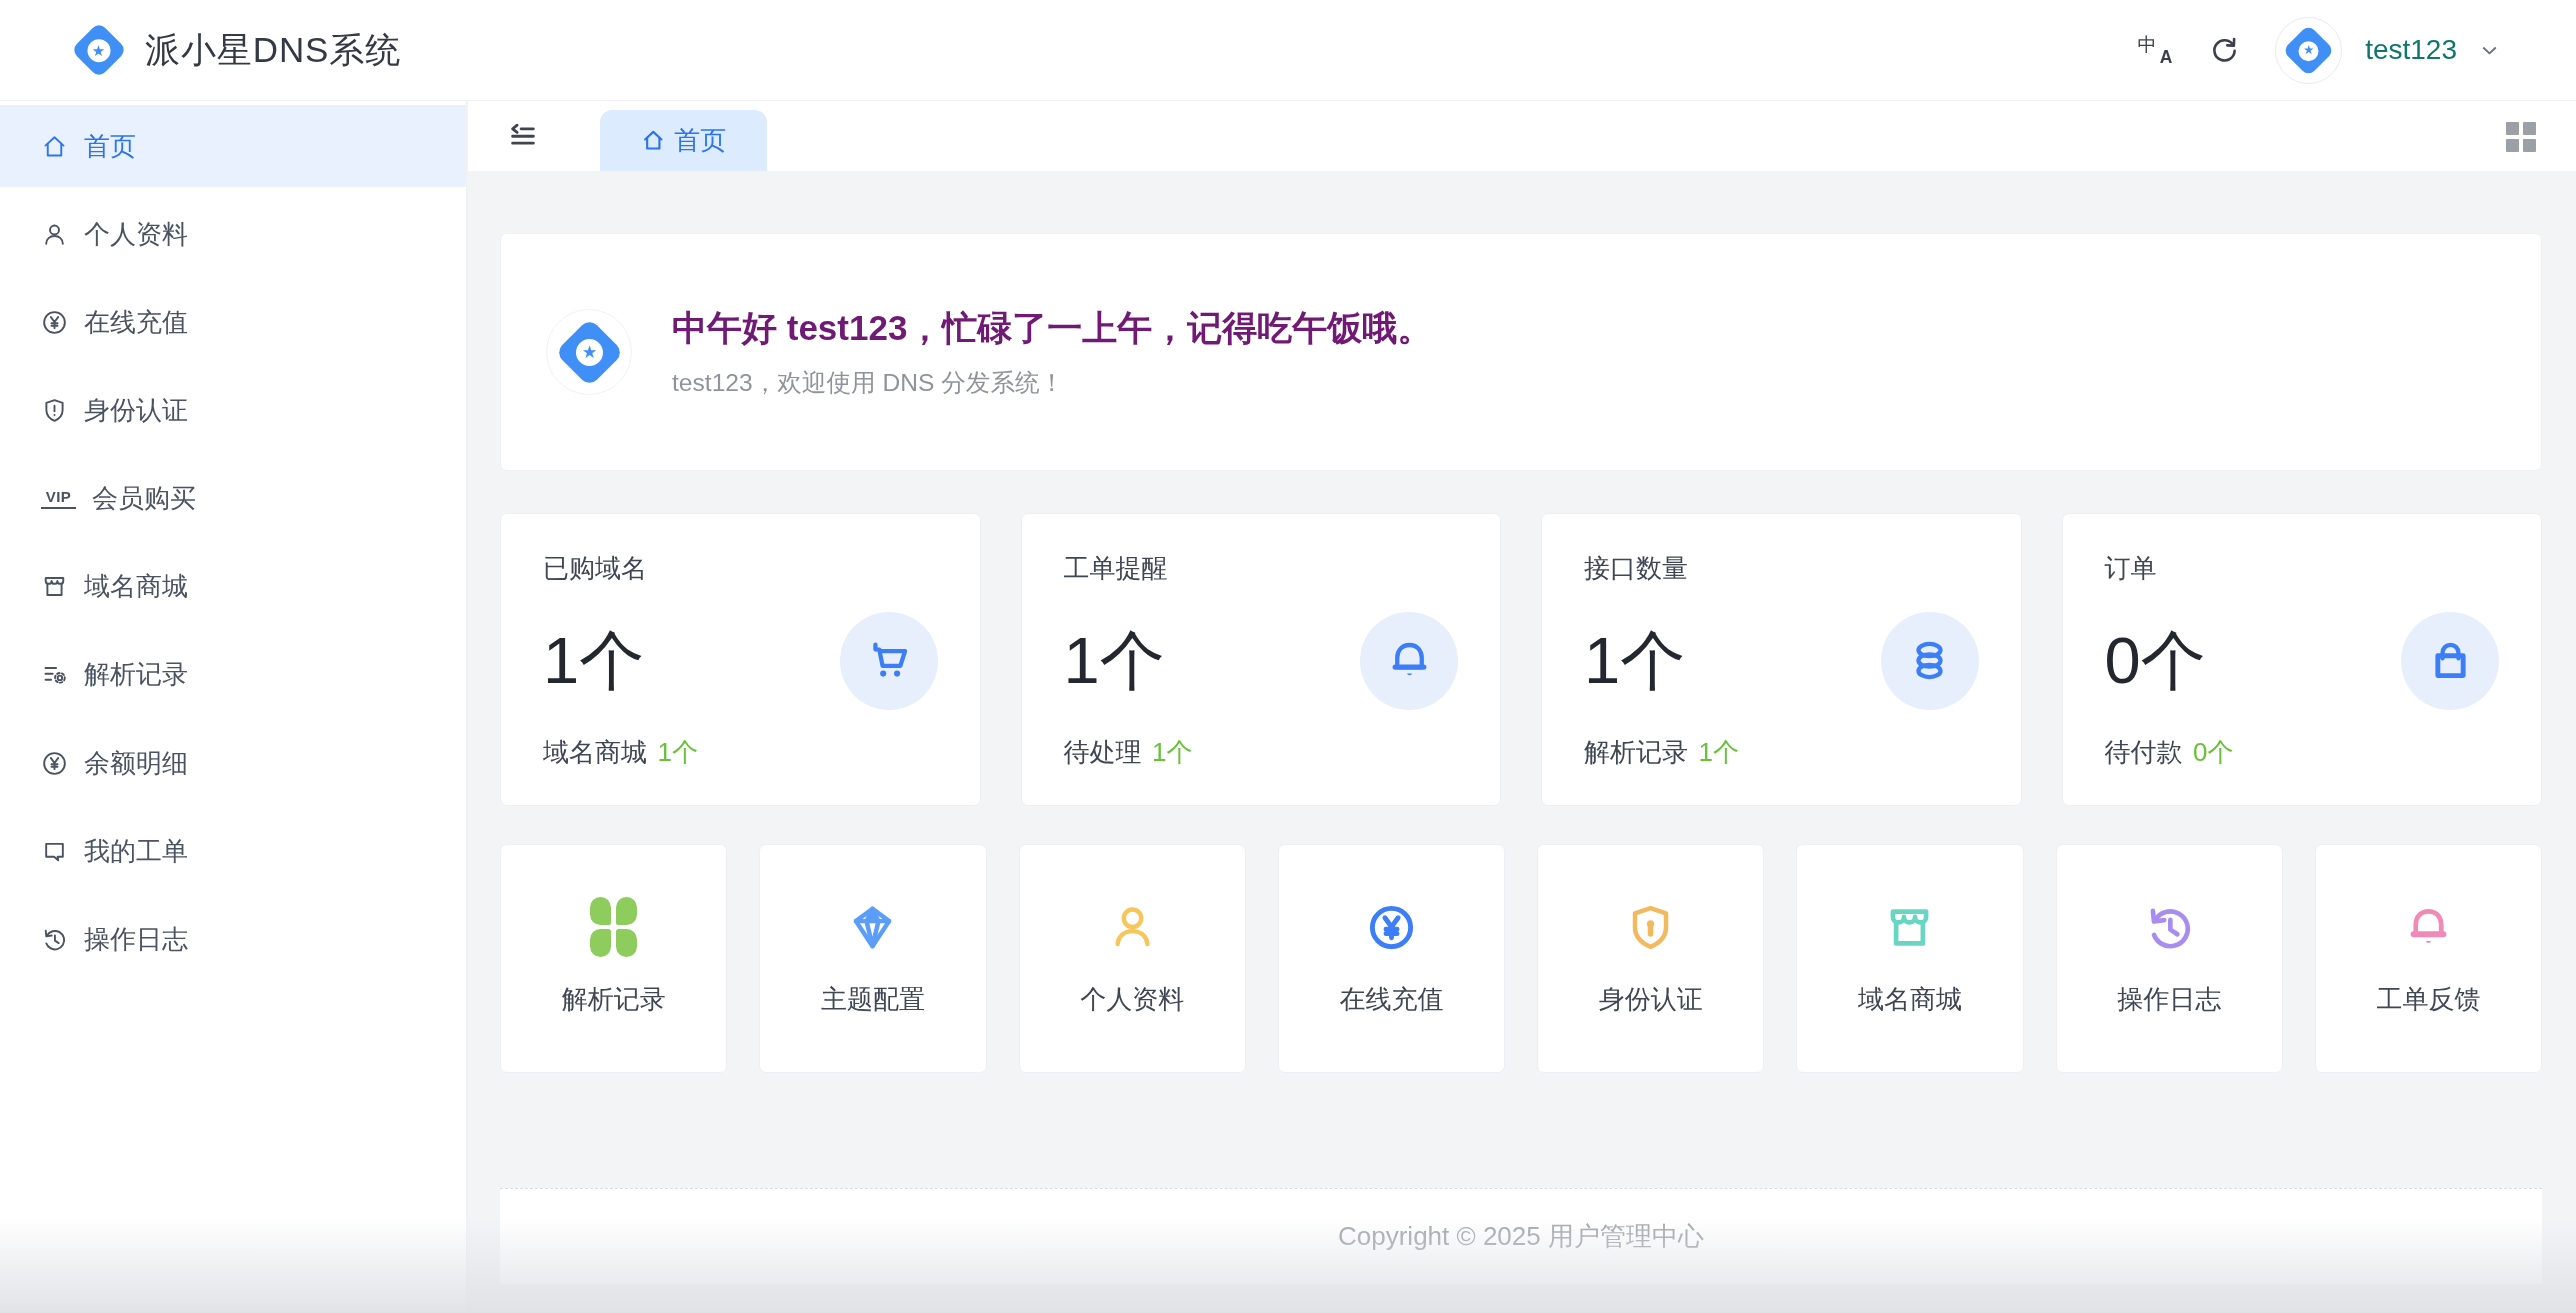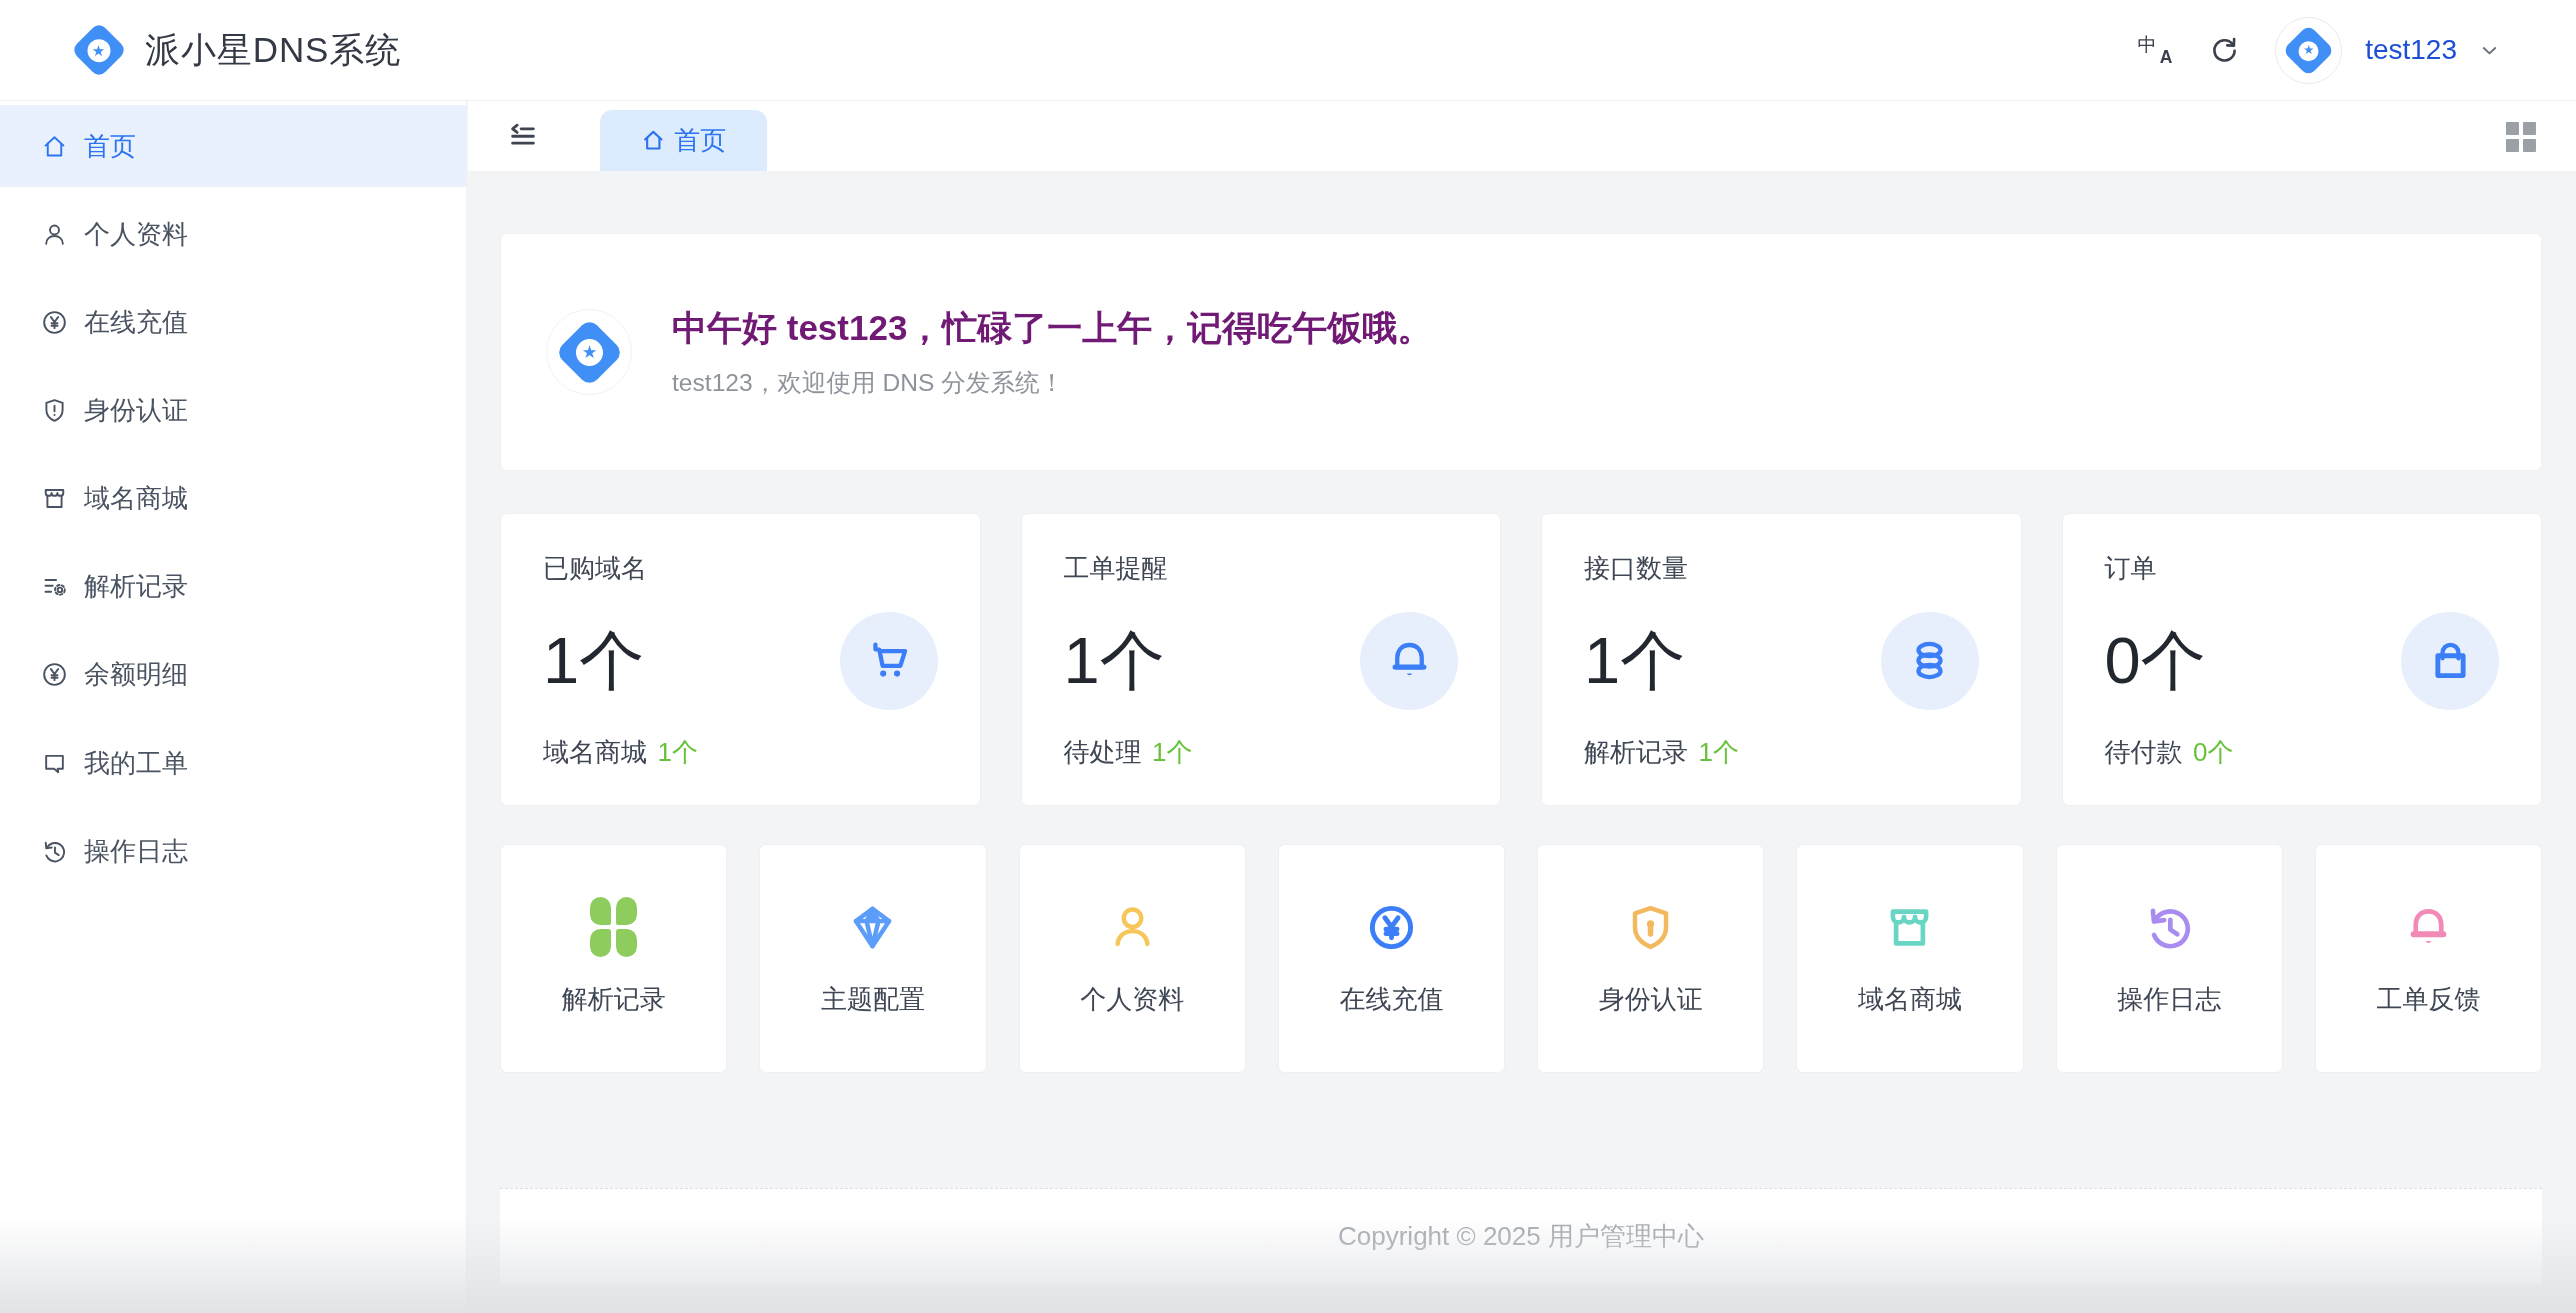--- a/index.html
+++ b/index.html
@@ -22,21 +22,21 @@
   .translate-box { position:relative; width:35px; height:33px; color:#3a404c; cursor:pointer; }
   .translate-box .zh { position:absolute; left:0; top:-1.8px; font-size:19px; }
   .translate-box .en { position:absolute; right:0; bottom:-1.8px; font-size:17.5px; font-weight:700; }
   .avatar-circle { width:67px; height:67px; border-radius:50%; background:#fff;
                    border:0.9px solid #e9ebef; display:flex; align-items:center; justify-content:center; cursor:pointer; }
   .avatar-diamond { width:37px; height:37px; background:#3f8ff7; border-radius:8px; transform:rotate(45deg);
                     display:flex; align-items:center; justify-content:center; }
   .avatar-core { width:20px; height:20px; background:#fff; border-radius:50%;
                  display:flex; align-items:center; justify-content:center; }
   .avatar-star { transform:rotate(-45deg); color:#3f8ff7; font-size:12.3px; line-height:1; }
-  .username { font-size:28px; color:#1d4ed8; margin-left:-12.3px; cursor:pointer; }
+  .username { font-size:28px; color:#0f766e; margin-left:-12.3px; cursor:pointer; }
 
   
   .sidebar { position:absolute; left:0; top:101px; bottom:0; width:467px; background:#fff;
              border-right:0.9px solid #eef0f2; padding-top:4.4px; z-index:4; }
   .side-item { height:82px; margin-bottom:6.1px; display:flex; align-items:center;
                padding-left:41px; gap:16px; font-size:26px; color:#4a5361; cursor:pointer; }
   .side-item svg { flex:none; }
   .side-item.active { background:#e8f1fd; color:#2d74f0; }
   .vip-badge { display:inline-block; width:35px; text-align:center; font-size:15px; font-weight:700;
                border-bottom:2.6px solid currentColor; padding-bottom:1.8px; letter-spacing:0.4px; }
@@ -169,20 +169,24 @@
 
     <div class="side-item">
       <svg class="ic" width="27" height="27" viewBox="0 0 24 24">
         <path d="M12 2.8 19.2 5.2v6.6c0 4.6-2.9 7.6-7.2 9.4-4.3-1.8-7.2-4.8-7.2-9.4V5.2Z"></path>
         <path d="M12 7.8v4.8"></path>
           <circle cx="12" cy="15.9" r=".9" fill="currentColor" stroke="none"></circle>
       </svg>
       <span>身份认证</span>
     </div>
 
+    <div class="side-item">
+      <span class="vip-badge">VIP</span>
+      <span>会员购买</span>
+    </div>
 
     <div class="side-item">
       <svg class="ic" width="27" height="27" viewBox="0 0 24 24">
         <path d="M4.2 4.5h15.6V7a2.6 2.6 0 0 1-5.2 0 2.6 2.6 0 0 1-5.2 0 2.6 2.6 0 0 1-5.2 0Z"></path>
         <path d="M5.7 9.6v9.9h12.6V9.6"></path>
       </svg>
       <span>域名商城</span>
     </div>
 
     <div class="side-item">

